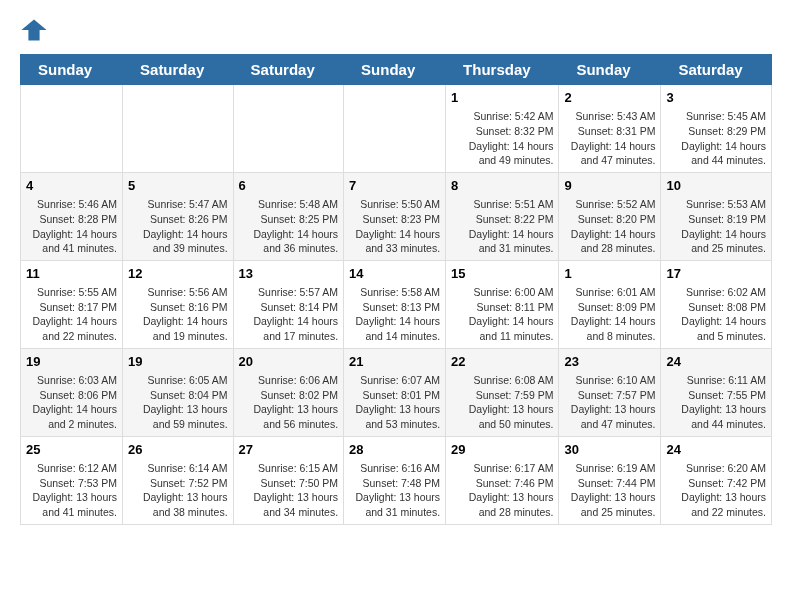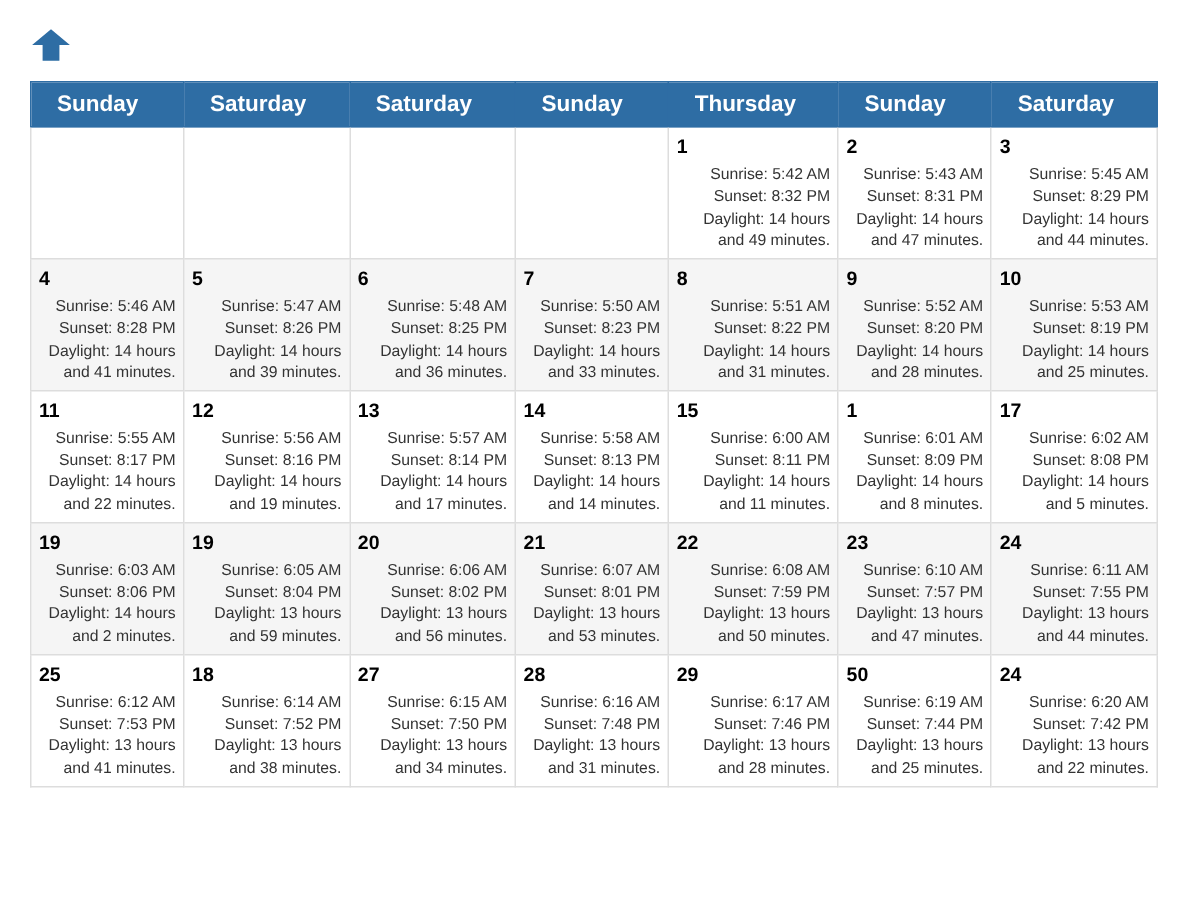--- a/index.html
+++ b/index.html
@@ -222,37 +222,37 @@
           <span class="day-number">24</span>
           <div class="day-info">Sunrise: 6:11 AM<br>Sunset: 7:55 PM<br>Daylight: 13 hours and 44 minutes.</div>
         </td>
       </tr>
       <tr>
         <td>
           <span class="day-number">25</span>
           <div class="day-info">Sunrise: 6:12 AM<br>Sunset: 7:53 PM<br>Daylight: 13 hours and 41 minutes.</div>
         </td>
         <td>
-          <span class="day-number">18</span>
+          <span class="day-number">26</span>
           <div class="day-info">Sunrise: 6:14 AM<br>Sunset: 7:52 PM<br>Daylight: 13 hours and 38 minutes.</div>
         </td>
         <td>
           <span class="day-number">27</span>
           <div class="day-info">Sunrise: 6:15 AM<br>Sunset: 7:50 PM<br>Daylight: 13 hours and 34 minutes.</div>
         </td>
         <td>
           <span class="day-number">28</span>
           <div class="day-info">Sunrise: 6:16 AM<br>Sunset: 7:48 PM<br>Daylight: 13 hours and 31 minutes.</div>
         </td>
         <td>
           <span class="day-number">29</span>
           <div class="day-info">Sunrise: 6:17 AM<br>Sunset: 7:46 PM<br>Daylight: 13 hours and 28 minutes.</div>
         </td>
         <td>
-          <span class="day-number">50</span>
+          <span class="day-number">30</span>
           <div class="day-info">Sunrise: 6:19 AM<br>Sunset: 7:44 PM<br>Daylight: 13 hours and 25 minutes.</div>
         </td>
         <td>
           <span class="day-number">24</span>
           <div class="day-info">Sunrise: 6:20 AM<br>Sunset: 7:42 PM<br>Daylight: 13 hours and 22 minutes.</div>
         </td>
       </tr>
     </tbody>
 </table>
 

